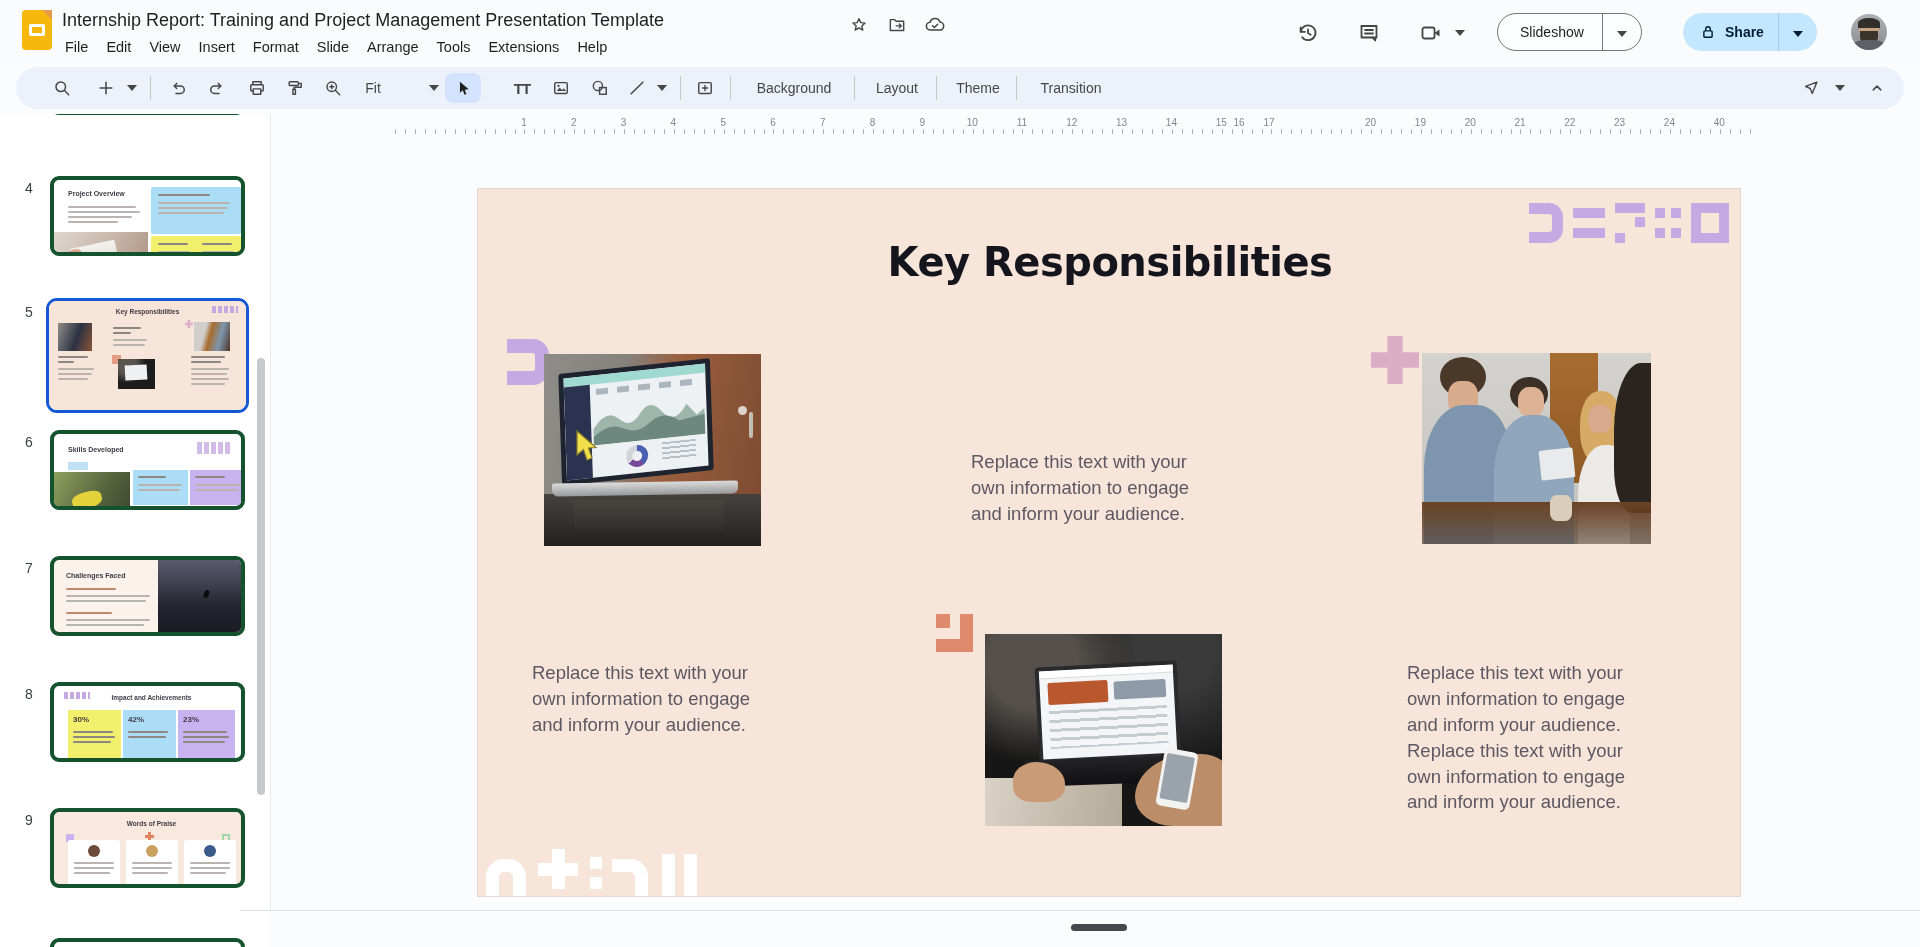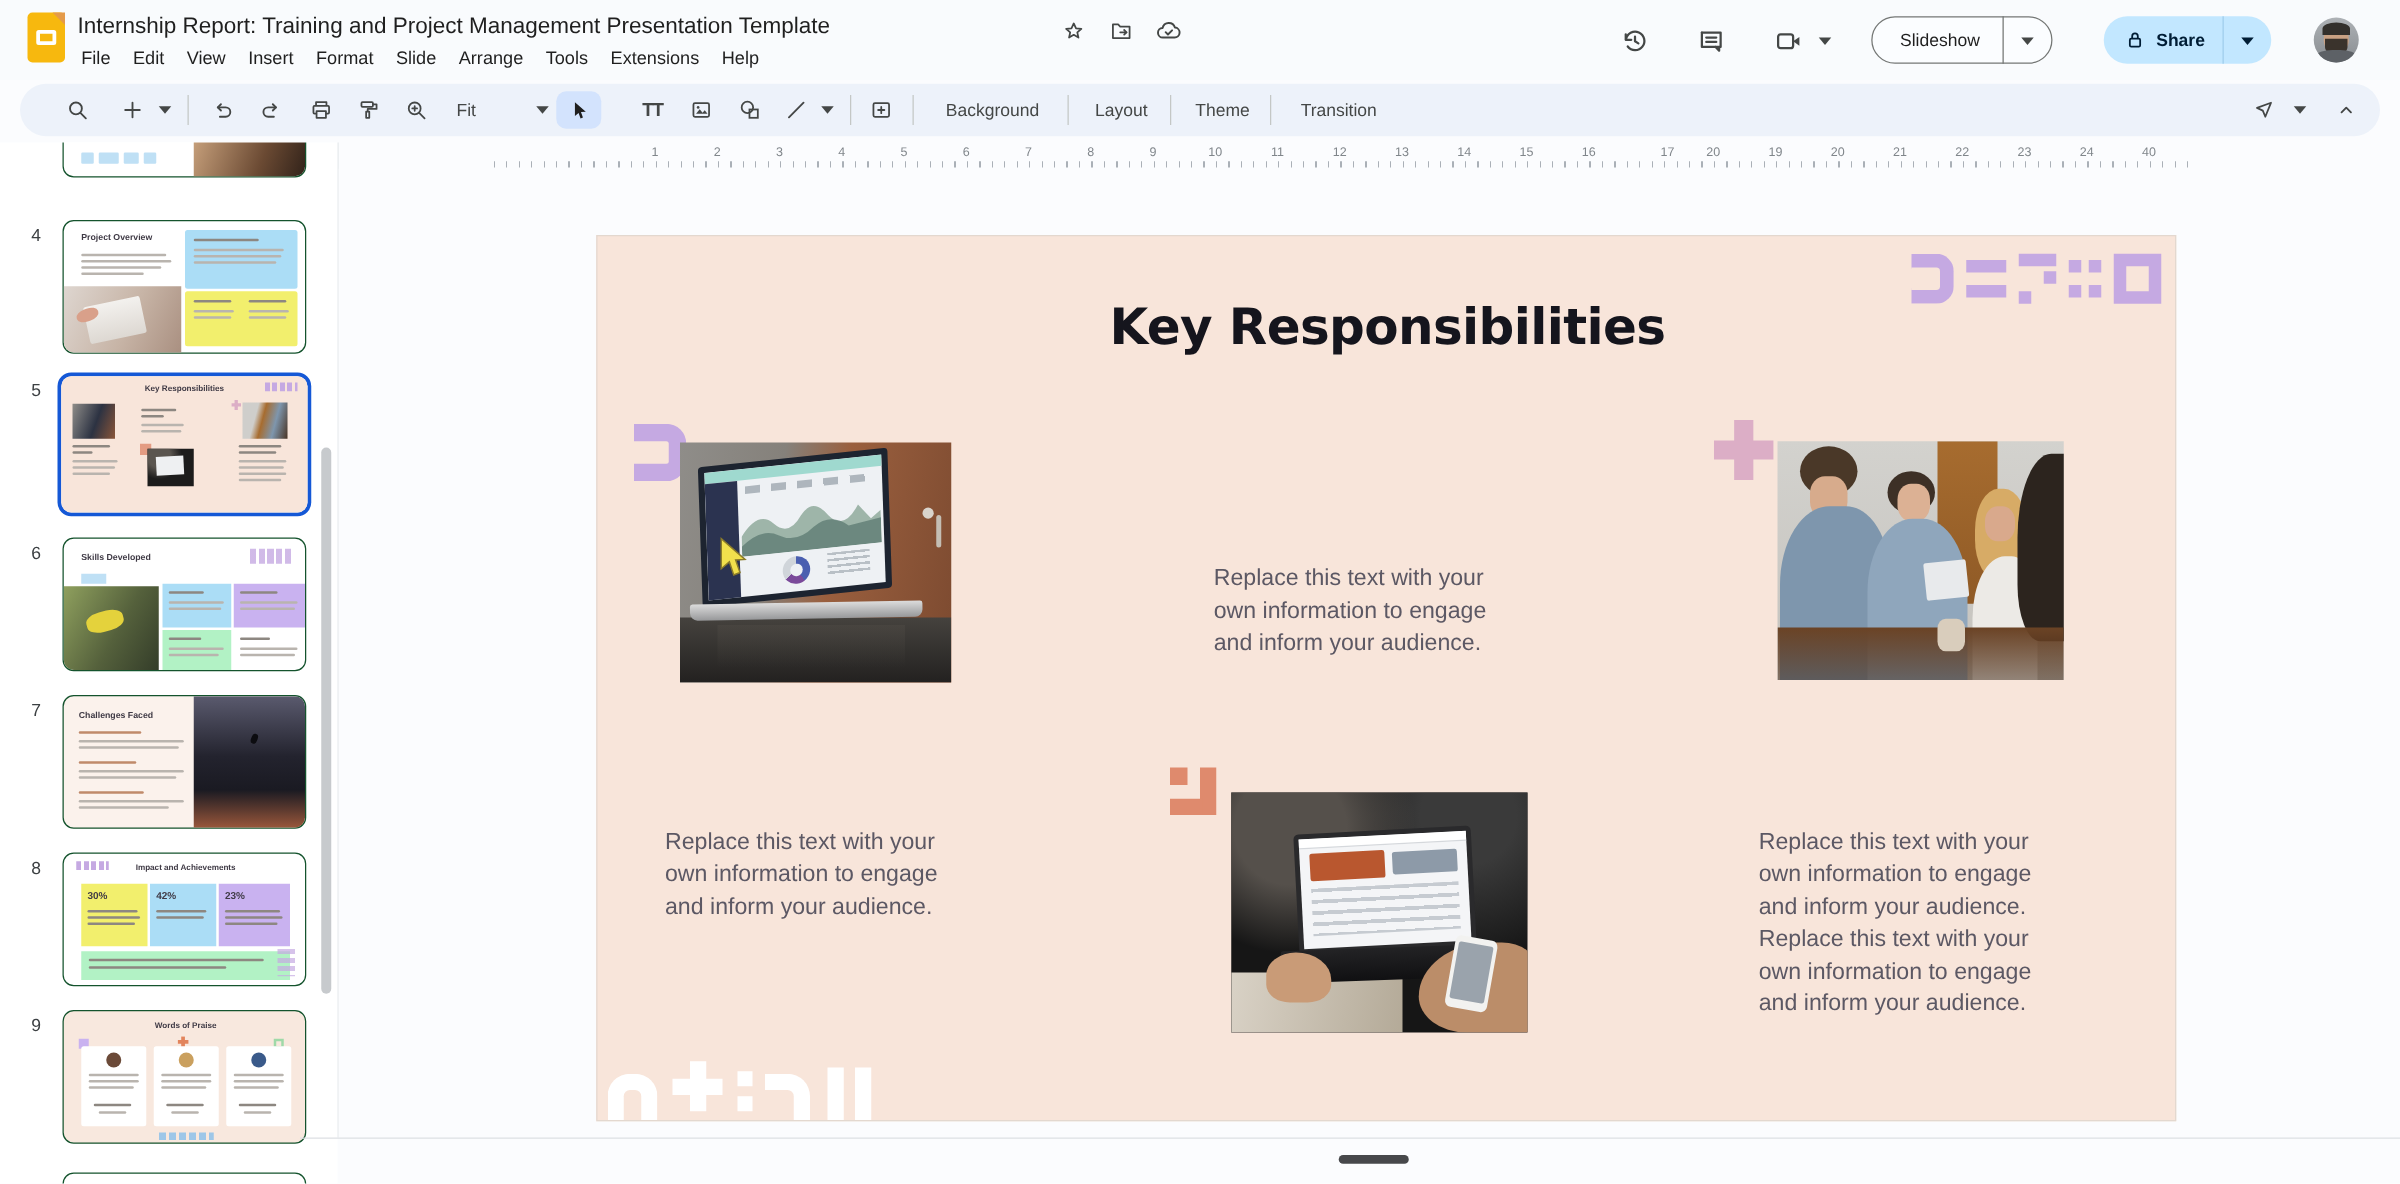--- a/index.html
+++ b/index.html
@@ -52,21 +52,21 @@
      background:repeating-linear-gradient(to right, #aab0b7 0 1px, transparent 1px 9.96px); }
   .hrnum { position:absolute; top:0; transform:translateX(-50%); font-size:10px; color:#80868b; }
   #vruler { position:absolute; left:276px; top:190px; width:22px; height:717px; }
   #vruler::after { content:""; position:absolute; right:0; top:0; height:100%; width:5px;
      background:repeating-linear-gradient(to bottom, #aab0b7 0 1px, transparent 1px 9.9px); }
   .vrnum { position:absolute; left:2px; transform:rotate(90deg); font-size:10px; color:#80868b; }
 
   
   #filmstrip { position:absolute; left:0; top:114px; width:270px; height:833px; background:#fff; overflow:hidden; }
   #filmstrip-border { position:absolute; left:270px; top:114px; width:1px; height:796px; background:#e8eaed; }
-  .thumb { position:absolute; left:50px; width:195px; height:107px; background:#fff; border:1px solid #14532d; border-radius:9px; overflow:hidden; }
+  .thumb { position:absolute; left:50px; width:195px; height:80px; background:#fff; border:4px solid #14532d; border-radius:9px; overflow:hidden; }
   .thumb-num { position:absolute; left:20px; width:18px; text-align:center; font-size:14px; color:#3c4043; }
   #thumb-sel-wrap { position:absolute; left:46px; top:184px; width:203px; height:115px; border:3px solid #1558d6; border-radius:11px; }
   #thumb-sel-wrap .thumb { left:0; top:0; width:197px; height:109px; border:none; border-radius:8px; }
   .mini-title { font-weight:bold; color:#3f3a45; font-size:7px; white-space:nowrap; }
   .tline { position:absolute; height:2px; background:#b9b4ae; border-radius:1px; }
   .tline.d { background:#8d8781; }
   #scrollbar { position:absolute; left:257px; top:244px; width:8px; height:437px; background:#c7cacd; border-radius:4px; }
 
   
   #canvas { position:absolute; left:271px; top:135px; width:1649px; height:775px; background:#fbfcfe; }
@@ -339,22 +339,22 @@
         <span class="hrnum" style="left: 378px;">6</span>
         <span class="hrnum" style="left: 427.8px;">7</span>
         <span class="hrnum" style="left: 477.6px;">8</span>
         <span class="hrnum" style="left: 527.4px;">9</span>
         <span class="hrnum" style="left: 577.2px;">10</span>
         <span class="hrnum" style="left: 627px;">11</span>
         <span class="hrnum" style="left: 676.8px;">12</span>
         <span class="hrnum" style="left: 726.6px;">13</span>
         <span class="hrnum" style="left: 776.4px;">14</span>
         <span class="hrnum" style="left: 826.2px;">15</span>
-        <span class="hrnum" style="left: 876px;">16</span>
-        <span class="hrnum" style="left: 939px; text-align: center;">17</span>
+        <span class="hrnum" style="left: 844px;">16</span>
+        <span class="hrnum" style="left: 874px; text-align: center;">17</span>
         <span class="hrnum" style="left: 975.6px;">20</span>
         <span class="hrnum" style="left: 1025.4px;">19</span>
         <span class="hrnum" style="left: 1075.2px;">20</span>
         <span class="hrnum" style="left: 1125px;">21</span>
         <span class="hrnum" style="left: 1174.8px;">22</span>
         <span class="hrnum" style="left: 1224.6px;">23</span>
         <span class="hrnum" style="left: 1274.4px;">24</span>
         <span class="hrnum" style="left: 1324.2px;">40</span>
       </div>
   </div>

